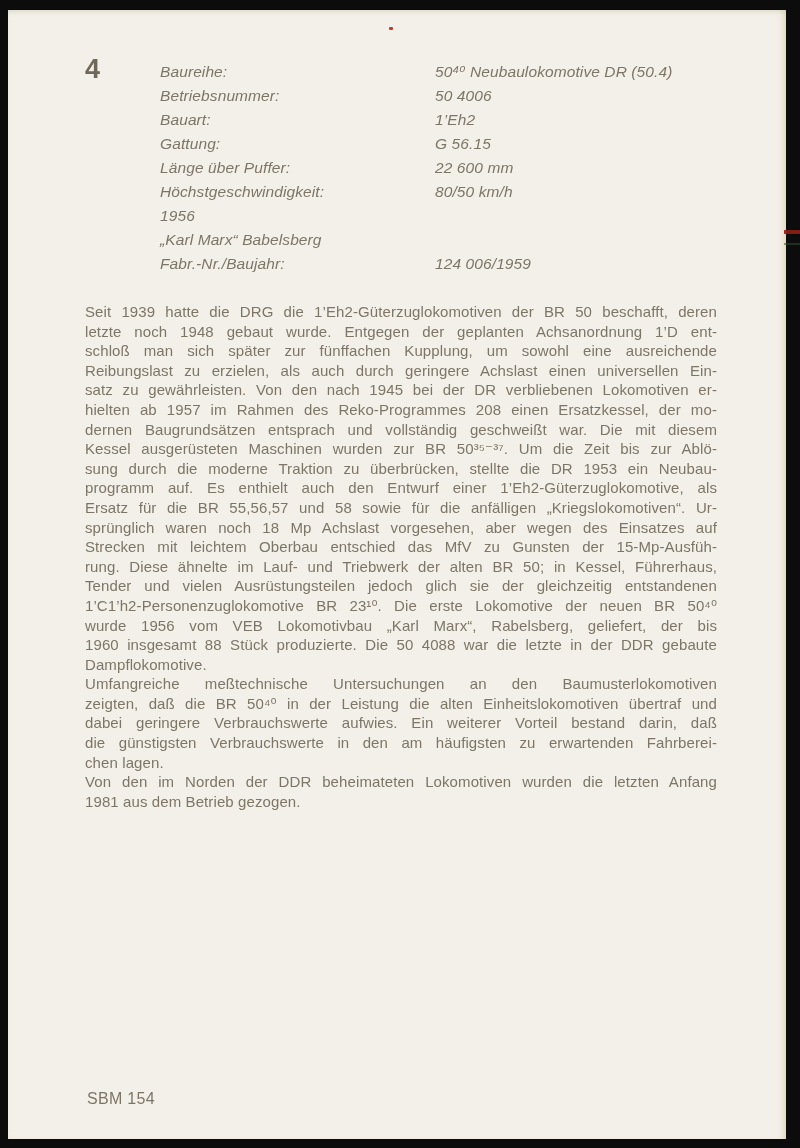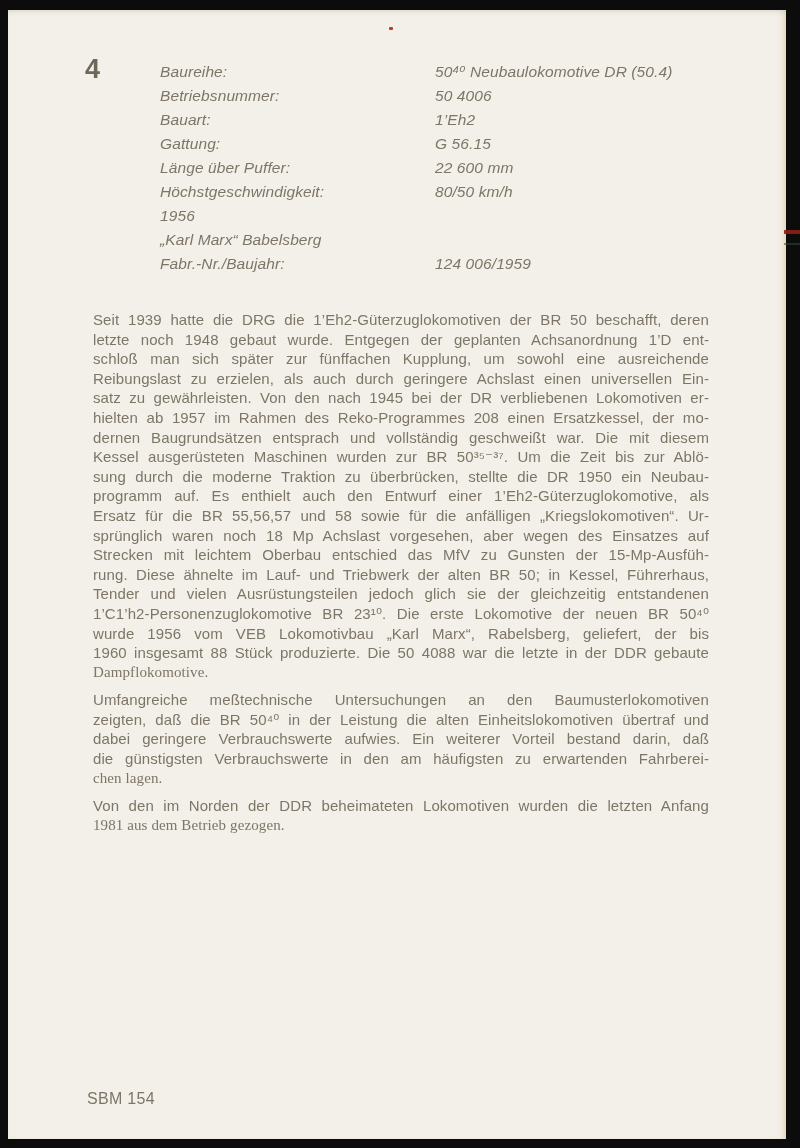--- a/index.html
+++ b/index.html
@@ -53,29 +53,28 @@
   .bodytext {
     position: absolute;
     left: 77px;
     top: 292px;
     width: 632px;
     font-size: 15px;
     line-height: 19.6px;
     color: var(--ink, #7d7667);
     letter-spacing: 0.1px;
   }
-  .para { margin: 8px; }
+  .para { margin: 0; }
   .ln {
     text-align: justify;
     text-align-last: justify;
   }
   .ln.last {
     text-align: right;
     text-align-last: left;
-    font-family: Liberation Serif, serif;
   }
   .footer-mark {
     position: absolute;
     left: 79px;
     top: 1080px;
     font-size: 16px;
     color: var(--ink, #7d7667);
     letter-spacing: 0.3px;
   }
   .red-speck {
@@ -156,21 +155,21 @@
     <div class="bodytext">
       <div class="para">
         <div class="ln">Seit 1939 hatte die DRG die 1’Eh2-Güterzuglokomotiven der BR 50 beschafft, deren</div>
         <div class="ln">letzte noch 1948 gebaut wurde. Entgegen der geplanten Achsanordnung 1’D ent-</div>
         <div class="ln">schloß man sich später zur fünffachen Kupplung, um sowohl eine ausreichende</div>
         <div class="ln">Reibungslast zu erzielen, als auch durch geringere Achslast einen universellen Ein-</div>
         <div class="ln">satz zu gewährleisten. Von den nach 1945 bei der DR verbliebenen Lokomotiven er-</div>
         <div class="ln">hielten ab 1957 im Rahmen des Reko-Programmes 208 einen Ersatzkessel, der mo-</div>
         <div class="ln">dernen Baugrundsätzen entsprach und vollständig geschweißt war. Die mit diesem</div>
         <div class="ln">Kessel ausgerüsteten Maschinen wurden zur BR 50³⁵⁻³⁷. Um die Zeit bis zur Ablö-</div>
-        <div class="ln">sung durch die moderne Traktion zu überbrücken, stellte die DR 1950 ein Neubau-</div>
+        <div class="ln">sung durch die moderne Traktion zu überbrücken, stellte die DR 1953 ein Neubau-</div>
         <div class="ln">programm auf. Es enthielt auch den Entwurf einer 1’Eh2-Güterzuglokomotive, als</div>
         <div class="ln">Ersatz für die BR 55,56,57 und 58 sowie für die anfälligen „Kriegslokomotiven“. Ur-</div>
         <div class="ln">sprünglich waren noch 18 Mp Achslast vorgesehen, aber wegen des Einsatzes auf</div>
         <div class="ln">Strecken mit leichtem Oberbau entschied das MfV zu Gunsten der 15-Mp-Ausfüh-</div>
         <div class="ln">rung. Diese ähnelte im Lauf- und Triebwerk der alten BR 50; in Kessel, Führerhaus,</div>
         <div class="ln">Tender und vielen Ausrüstungsteilen jedoch glich sie der gleichzeitig entstandenen</div>
         <div class="ln">1’C1’h2-Personenzuglokomotive BR 23¹⁰. Die erste Lokomotive der neuen BR 50⁴⁰</div>
         <div class="ln">wurde 1956 vom VEB Lokomotivbau „Karl Marx“, Rabelsberg, geliefert, der bis</div>
         <div class="ln">1960 insgesamt 88 Stück produzierte. Die 50 4088 war die letzte in der DDR gebaute</div>
         <div class="ln last">Dampflokomotive.</div>

